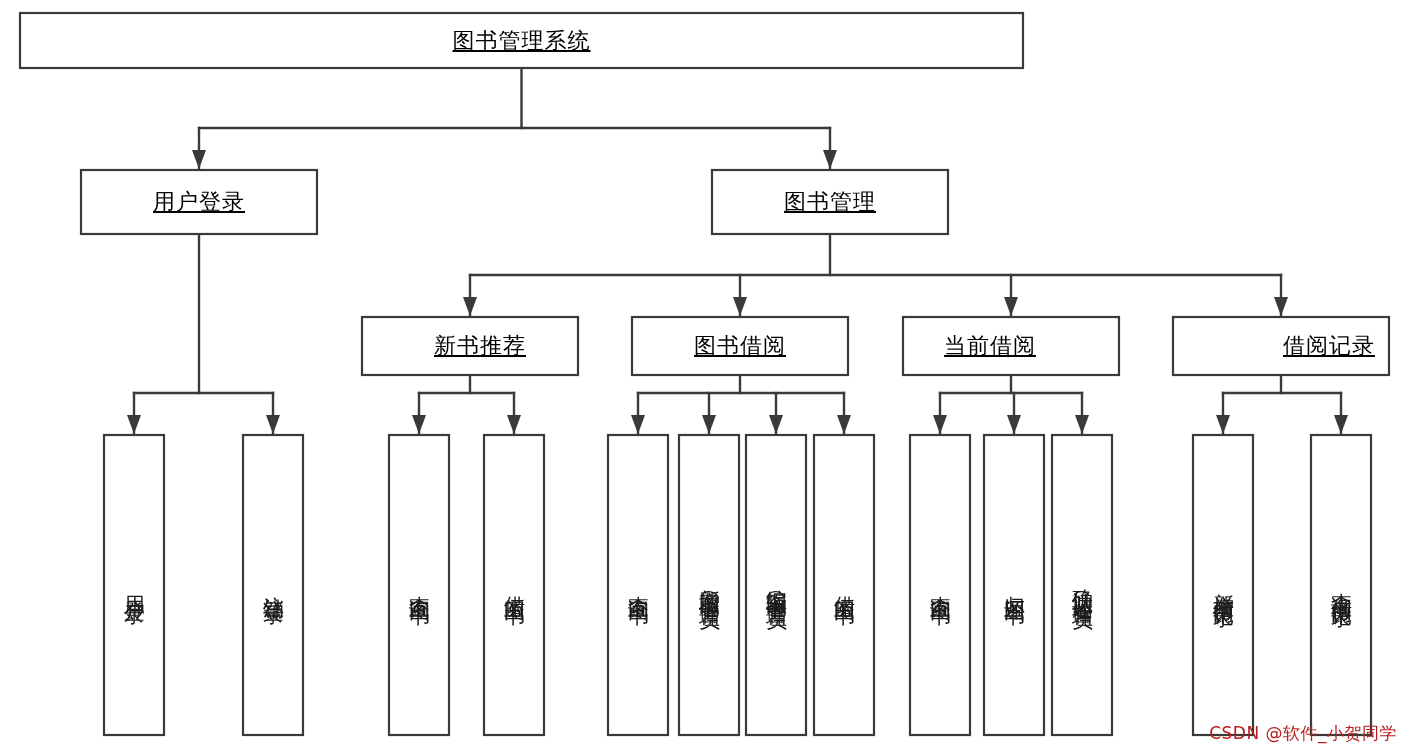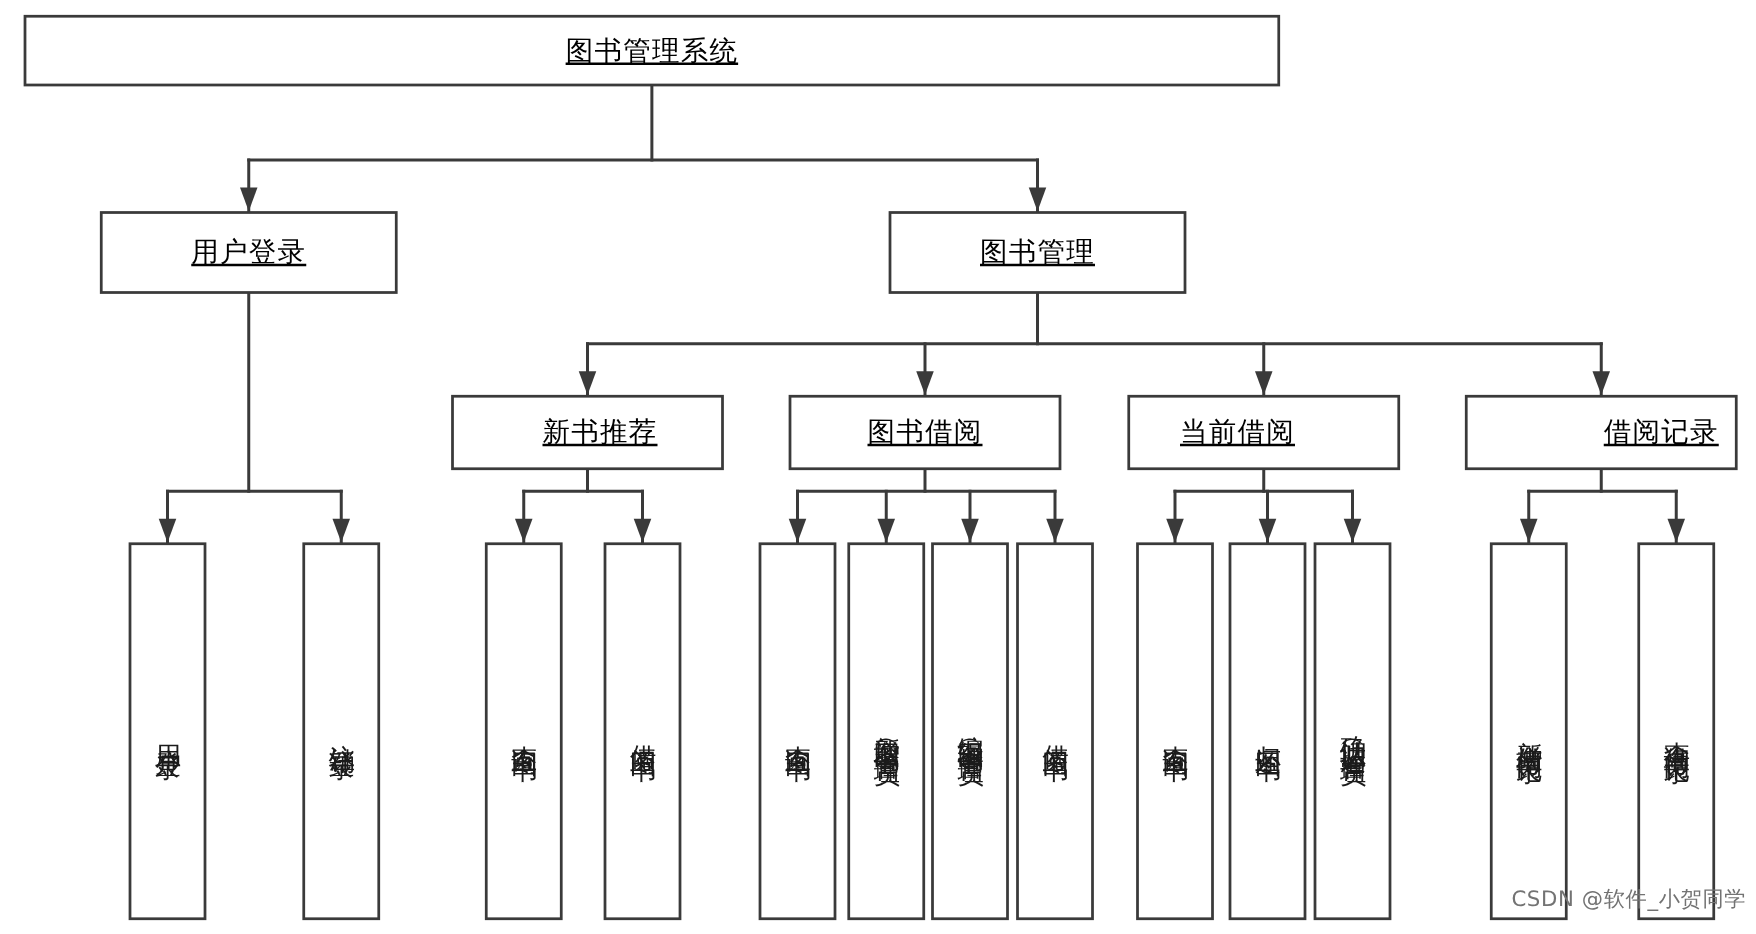--- a/index.html
+++ b/index.html
@@ -71,24 +71,24 @@
     font-family: "DejaVu Sans", "Liberation Sans", sans-serif;
     font-size: 22px;
     color: #000000;
     letter-spacing: 1px;
     white-space: nowrap;
     text-decoration: underline;
   }
   #watermark {
     position: absolute;
     right: 8px;
-    bottom: 16px;
+    bottom: 2px;
     font-family: "DejaVu Sans", "Liberation Sans", sans-serif;
     font-size: 17px;
-    color: #737373;
+    color: #b91c1c;
     letter-spacing: 0.5px;
     white-space: nowrap;
     pointer-events: none;
   }
 </style>
 </head>
 <body>
 
 <div id="diagram-root">
   <svg id="tree-svg" viewBox="0 0 1405 747" xmlns="http://www.w3.org/2000/svg">

